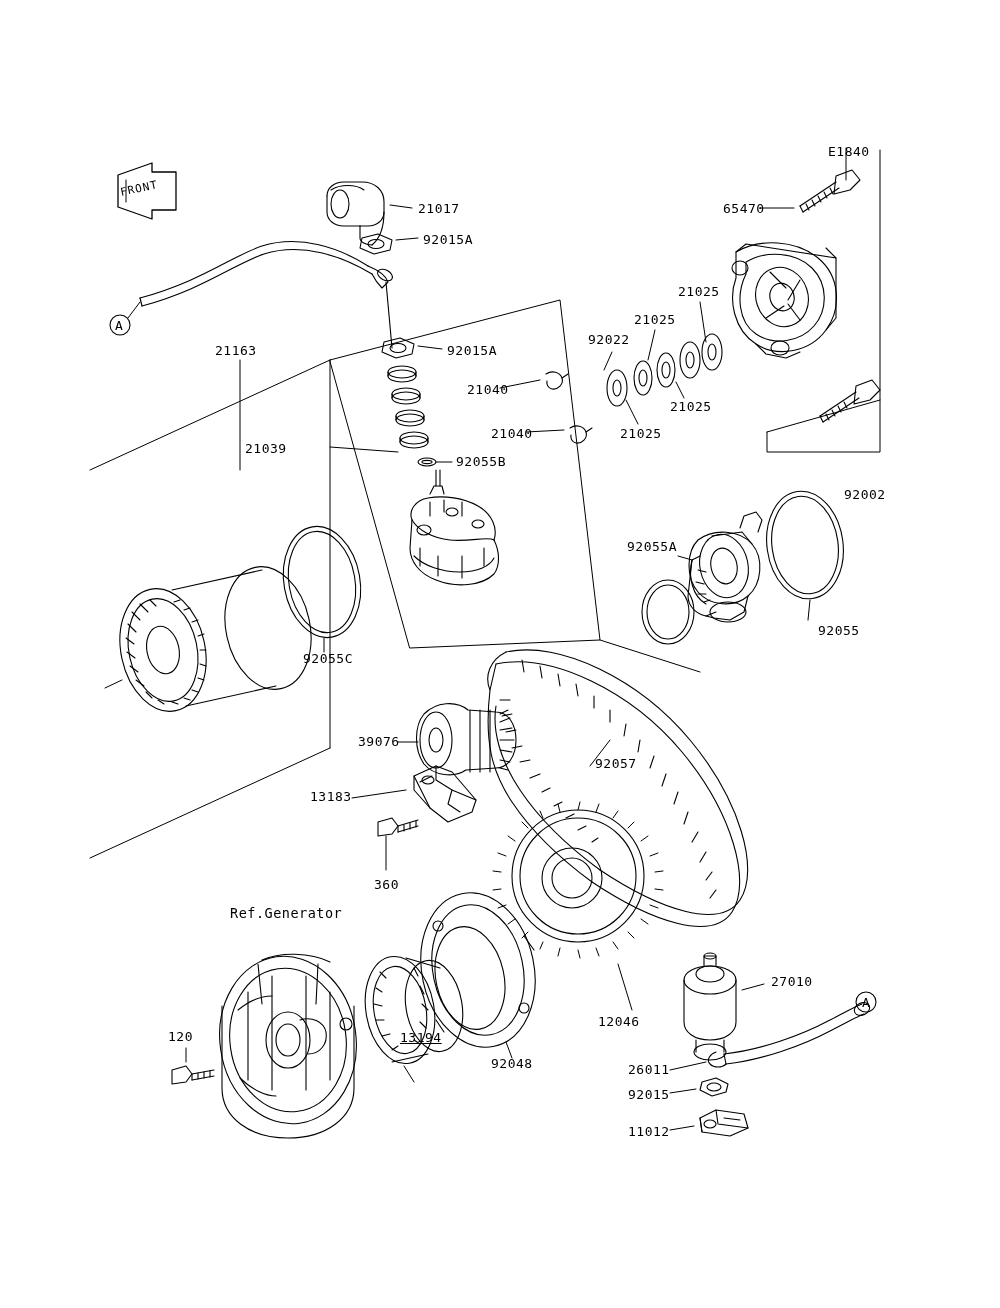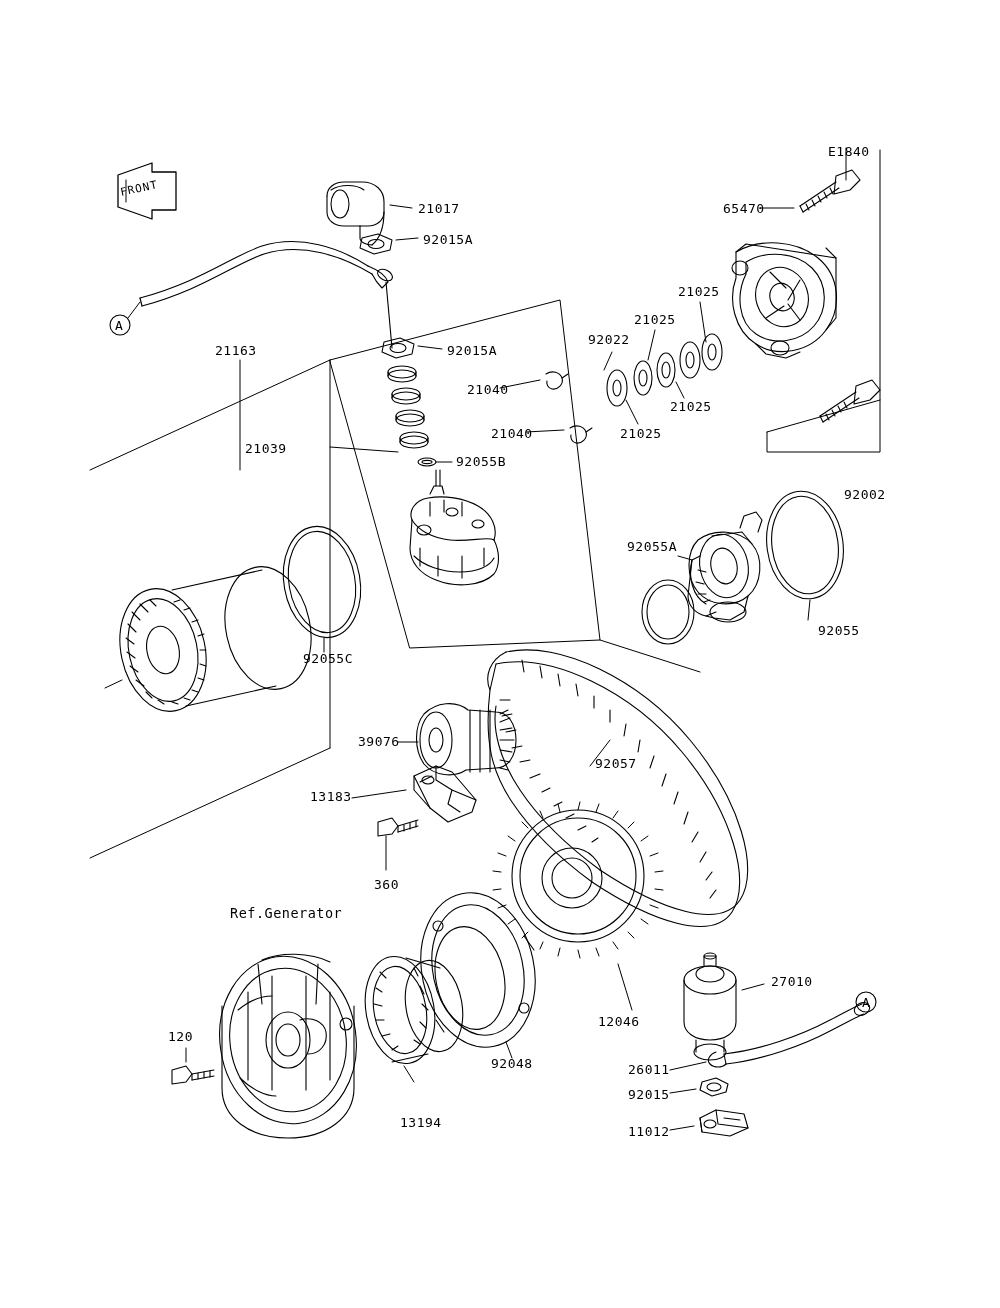--- a/index.html
+++ b/index.html
@@ -388,21 +388,21 @@
   <div class="lbl" style="left:358px;top:734px;">39076</div>
   <div class="lbl" style="left:595px;top:756px;">92057</div>
   <div class="lbl" style="left:310px;top:789px;">13183</div>
   <div class="lbl" style="left:374px;top:877px;">360</div>
   <div class="lbl" style="left:598px;top:1014px;">12046</div>
   <div class="lbl" style="left:771px;top:974px;">27010</div>
   <div class="lbl" style="left:628px;top:1062px;">26011</div>
   <div class="lbl" style="left:628px;top:1087px;">92015</div>
   <div class="lbl" style="left:628px;top:1124px;">11012</div>
   <div class="lbl" style="left:491px;top:1056px;">92048</div>
-  <div class="lbl" style="left:400px;top:1115px;">13194</div>
+  <div class="lbl" style="left:400px;top:1030px;text-decoration:underline;">13194</div>
   <div class="lbl" style="left:168px;top:1029px;text-align:center;">120</div>
   <div class="lbl" style="left:115px;top:318px;">A</div>
   <div class="lbl" style="left:862px;top:995px;">A</div>
 
   <div class="lbl big" style="left:230px;top:905px;">Ref.Generator</div>
 
   <div class="lbl" style="left:120px;top:182px;font-size:11px;letter-spacing:1px;transform:rotate(-12deg);">FRONT</div>
 
 </div>
 

